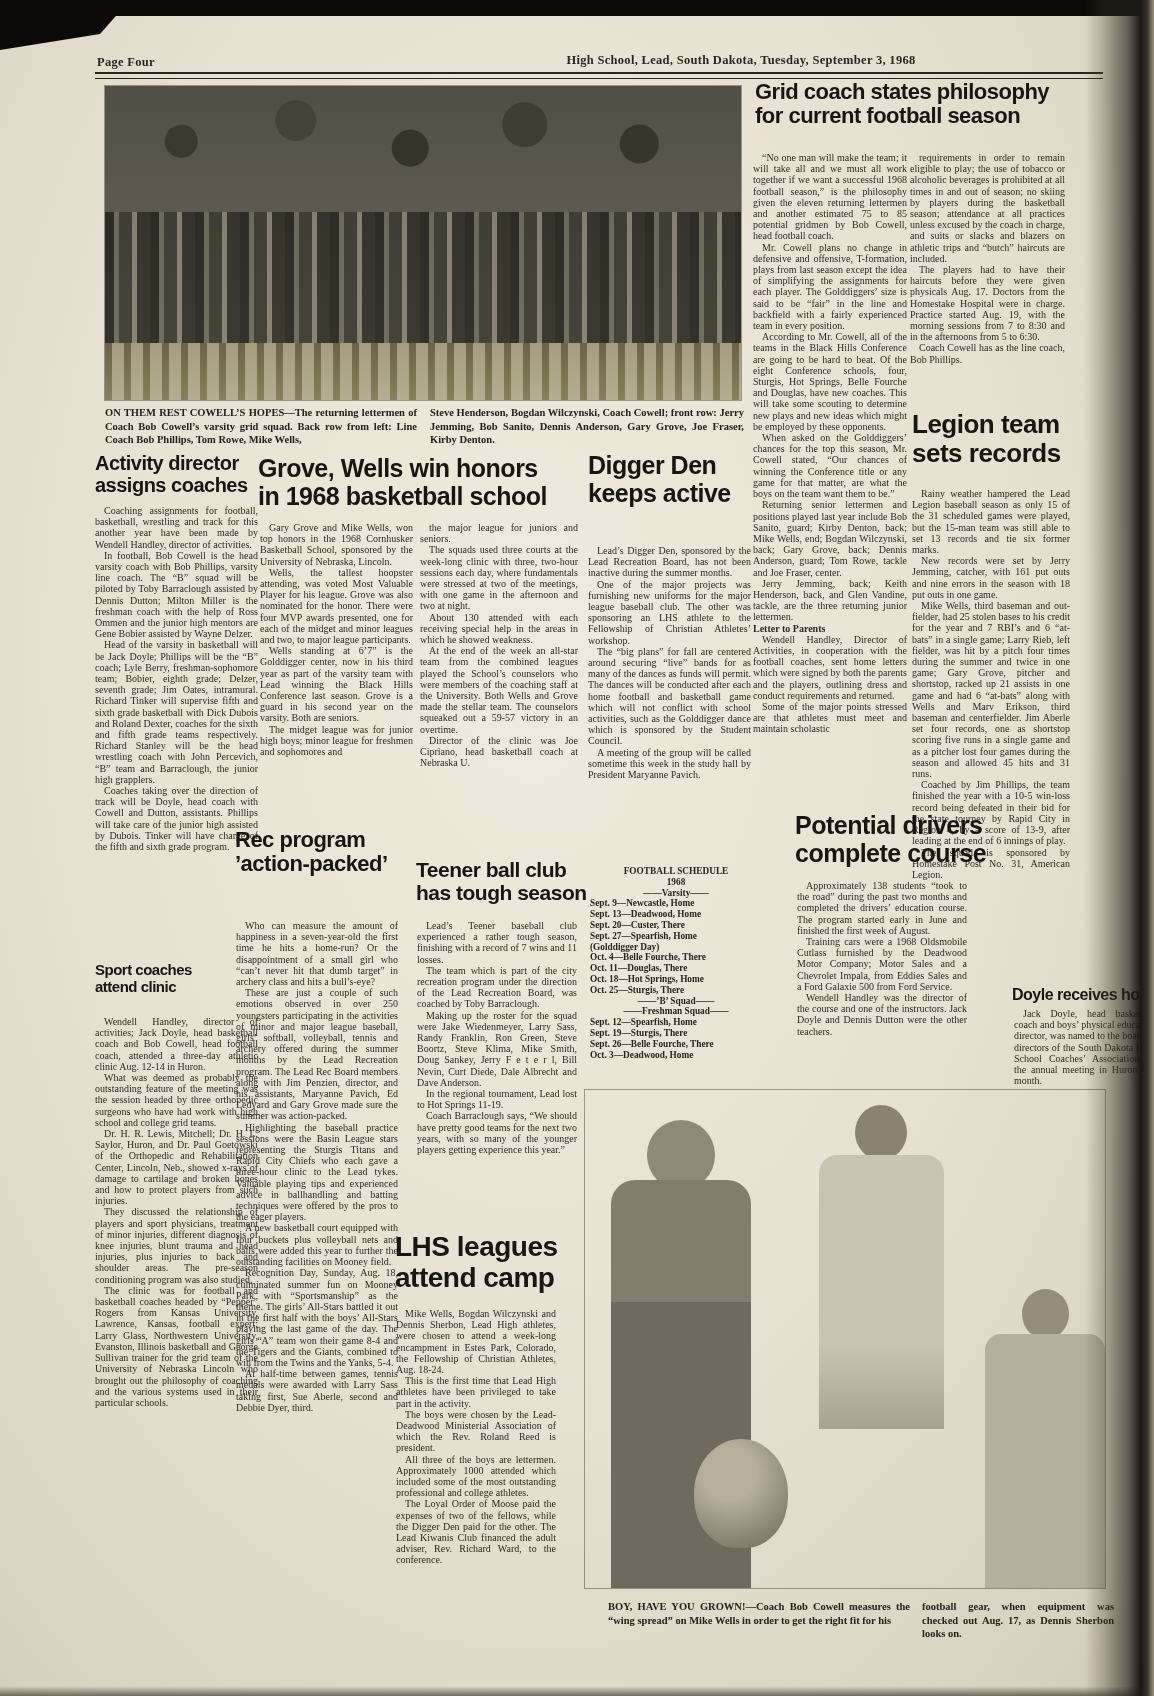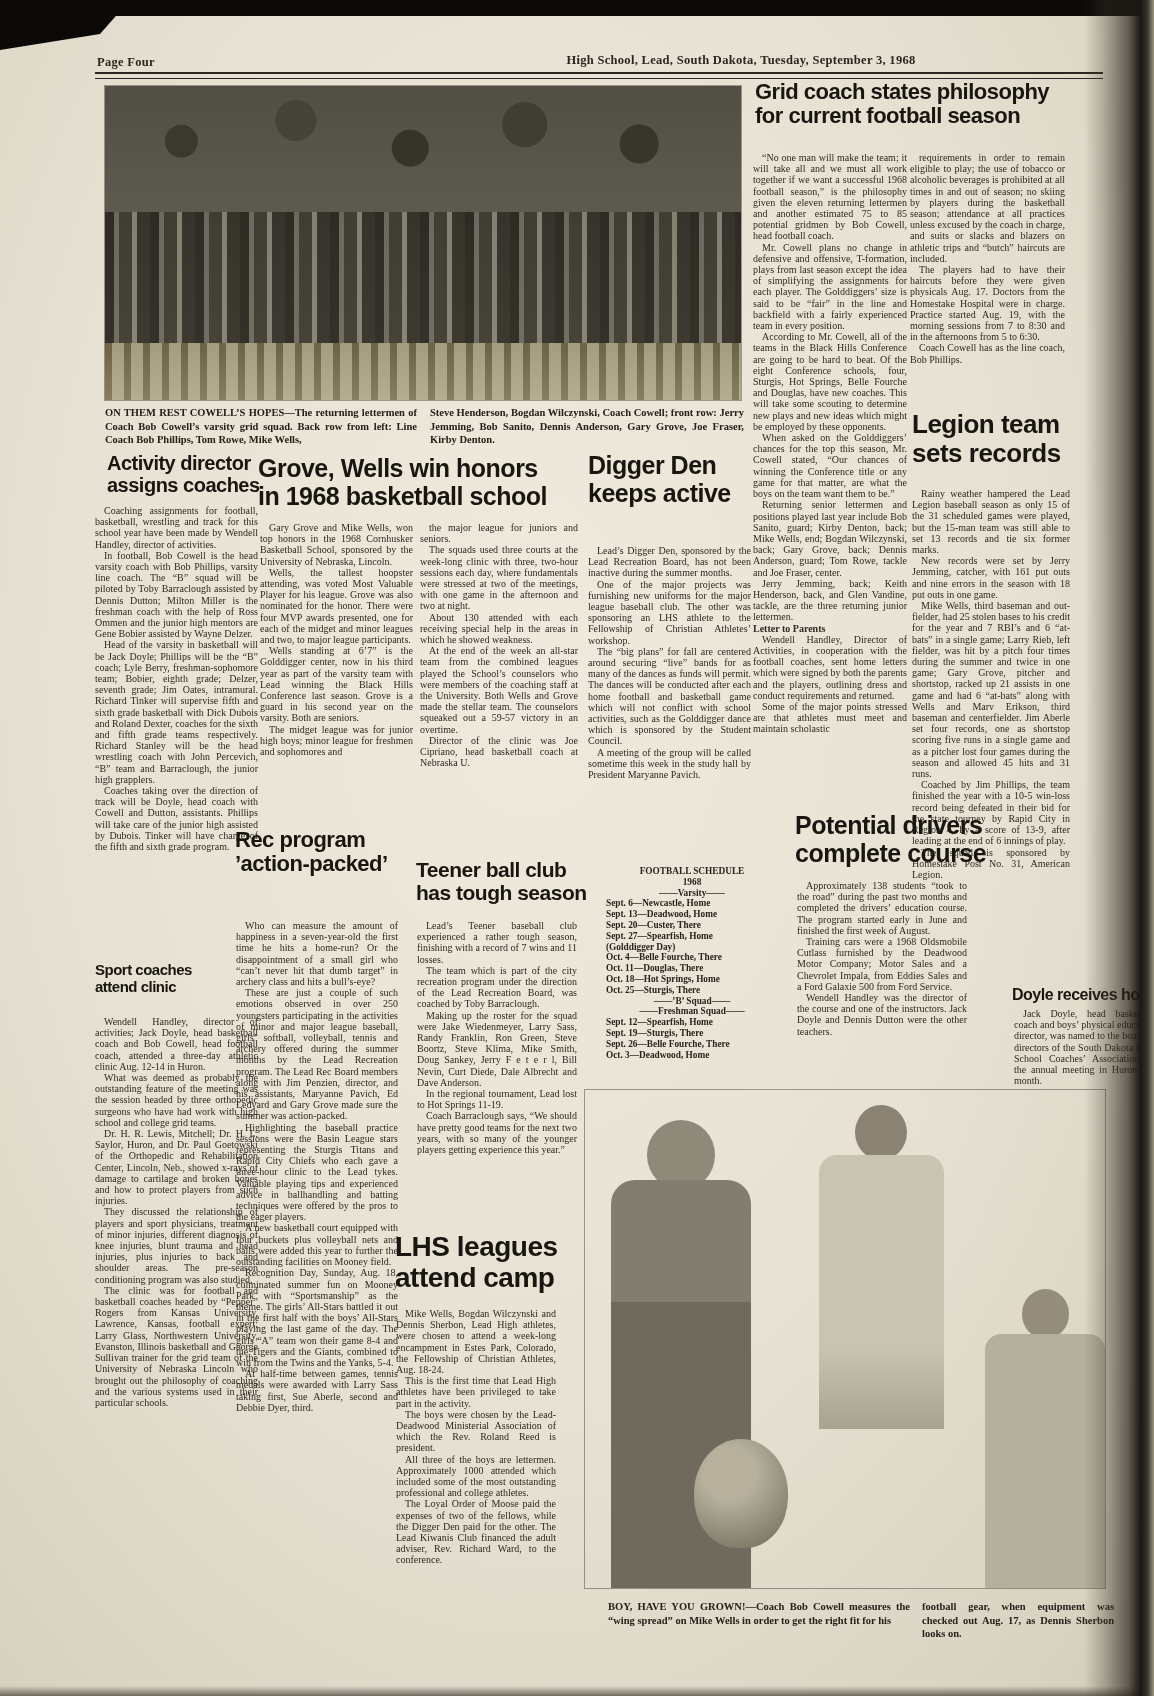--- a/index.html
+++ b/index.html
@@ -59,21 +59,21 @@
   .bp-boy-body{left:5%;top:18%;width:27%;height:82%;border-radius:24px 24px 0 0;
      background:linear-gradient(180deg,#837d6f 0 30%,#6f6a5e 30% 100%);}
   .bp-man-head{left:52%;top:3%;width:10%;height:11%;border-radius:50%;background:#8a8374;}
   .bp-man-body{left:45%;top:13%;width:24%;height:55%;border-radius:18px 18px 0 0;
      background:linear-gradient(180deg,#c9c4b2 0 70%,#a8a291 100%);}
   .bp-coach-head{right:7%;top:40%;width:9%;height:10%;border-radius:50%;background:#948d7d;}
   .bp-coach-body{right:0;top:49%;width:23%;height:51%;border-radius:16px 16px 0 0;background:#b5af9d;}
   .bp-helmet{left:21%;bottom:8%;width:18%;height:22%;border-radius:50% 50% 46% 46%;
      background:radial-gradient(circle at 38% 32%,#b6b09d 0 28%,#8b8574 70%,#6e6959 100%);}
 
-  .sched{position:absolute;font-size:9.3px;line-height:10.8px;font-weight:700;color:#28241e;overflow:hidden;margin-left:16px;}
+  .sched{position:absolute;font-size:9.3px;line-height:10.8px;font-weight:700;color:#28241e;overflow:hidden;}
   .sched .c{text-align:center;}
   .sched p{margin:0;text-indent:0;}
 </style>
 </head>
 <body>
 
 <div id="page">
   <div id="paper"></div>
 
   <div class="hdr" style="left:97px;top:55px;">Page Four</div>
@@ -126,26 +126,26 @@
   <div class="head" style="left:795px;top:812px;width:230px;font-size:25px;">
     <div>Potential drivers</div>
     <div>complete course</div>
   </div>
   <div class="body-col" style="left:797px;top:880px;width:170px;height:206px;">
       <p>Approximately 138 students “took to the road” during the past two months and completed the drivers’ education course. The program started early in June and finished the first week of August.</p>
       <p>Training cars were a 1968 Oldsmobile Cutlass furnished by the Deadwood Motor Company; Motor Sales and a Chevrolet Impala, from Eddies Sales and a Ford Galaxie 500 from Ford Service.</p>
       <p>Wendell Handley was the director of the course and one of the instructors. Jack Doyle and Dennis Dutton were the other teachers.</p>
     </div>
 
-  <div class="head" style="left:95px;top:452px;width:172px;font-size:20px;margin-left:12px;">
+  <div class="head" style="left:95px;top:452px;width:172px;font-size:20px;">
     <div>Activity director</div>
     <div>assigns coaches</div>
   </div>
   <div class="body-col" style="left:95px;top:505px;width:163px;height:450px;">
-      <p>Coaching assignments for football, basketball, wrestling and track for this school year have been made by Wendell Handley, director of activities.</p>
+      <p>Coaching assignments for football, basketball, wrestling and track for this another year have been made by Wendell Handley, director of activities.</p>
       <p>In football, Bob Cowell is the head varsity coach with Bob Phillips, varsity line coach. The “B” squad will be piloted by Toby Barraclough assisted by Dennis Dutton; Milton Miller is the freshman coach with the help of Ross Ommen and the junior high mentors are Gene Bobier assisted by Wayne Delzer.</p>
       <p>Head of the varsity in basketball will be Jack Doyle; Phillips will be the “B” coach; Lyle Berry, freshman-sophomore team; Bobier, eighth grade; Delzer, seventh grade; Jim Oates, intramural. Richard Tinker will supervise fifth and sixth grade basketball with Dick Dubois and Roland Dexter, coaches for the sixth and fifth grade teams respectively. Richard Stanley will be the head wrestling coach with John Percevich, “B” team and Barraclough, the junior high grapplers.</p>
       <p>Coaches taking over the direction of track will be Doyle, head coach with Cowell and Dutton, assistants.  Phillips will take care of the junior high assisted by Dubois.  Tinker will have charge of the fifth and sixth grade program.</p>
     </div>
 
   <div class="head" style="left:95px;top:962px;width:172px;font-size:15px;">
     <div>Sport coaches</div>
     <div>attend clinic</div>
   </div>
   <div class="body-col" style="left:95px;top:1016px;width:163px;height:632px;">
@@ -220,21 +220,21 @@
       <p>The boys were chosen by the Lead-Deadwood Ministerial Association of which the Rev. Roland Reed is president.</p>
       <p>All three of the boys are lettermen. Approximately 1000 attended which included some of the most outstanding professional and college athletes.</p>
       <p>The Loyal Order of Moose paid the expenses of two of the fellows, while the Digger Den paid for the other. The Lead Kiwanis Club financed the adult adviser, Rev. Richard Ward, to the conference.</p>
     </div>
 
   <div class="sched" style="left:590px;top:866px;width:172px;height:246px;">
     <div class="c">FOOTBALL SCHEDULE</div>
     <div class="c">1968</div>
     <div class="c">——Varsity——</div>
     <div>
-        <p>Sept.  6—Newcastle, Home</p>
+        <p>Sept.  9—Newcastle, Home</p>
         <p>Sept. 13—Deadwood, Home</p>
         <p>Sept. 20—Custer, There</p>
         <p>Sept. 27—Spearfish, Home</p>
         <p>        (Golddigger Day)</p>
         <p>Oct.  4—Belle Fourche, There</p>
         <p>Oct. 11—Douglas, There</p>
         <p>Oct. 18—Hot Springs, Home</p>
         <p>Oct. 25—Sturgis, There</p>
       </div>
     <div class="c">——’B’ Squad——</div>

